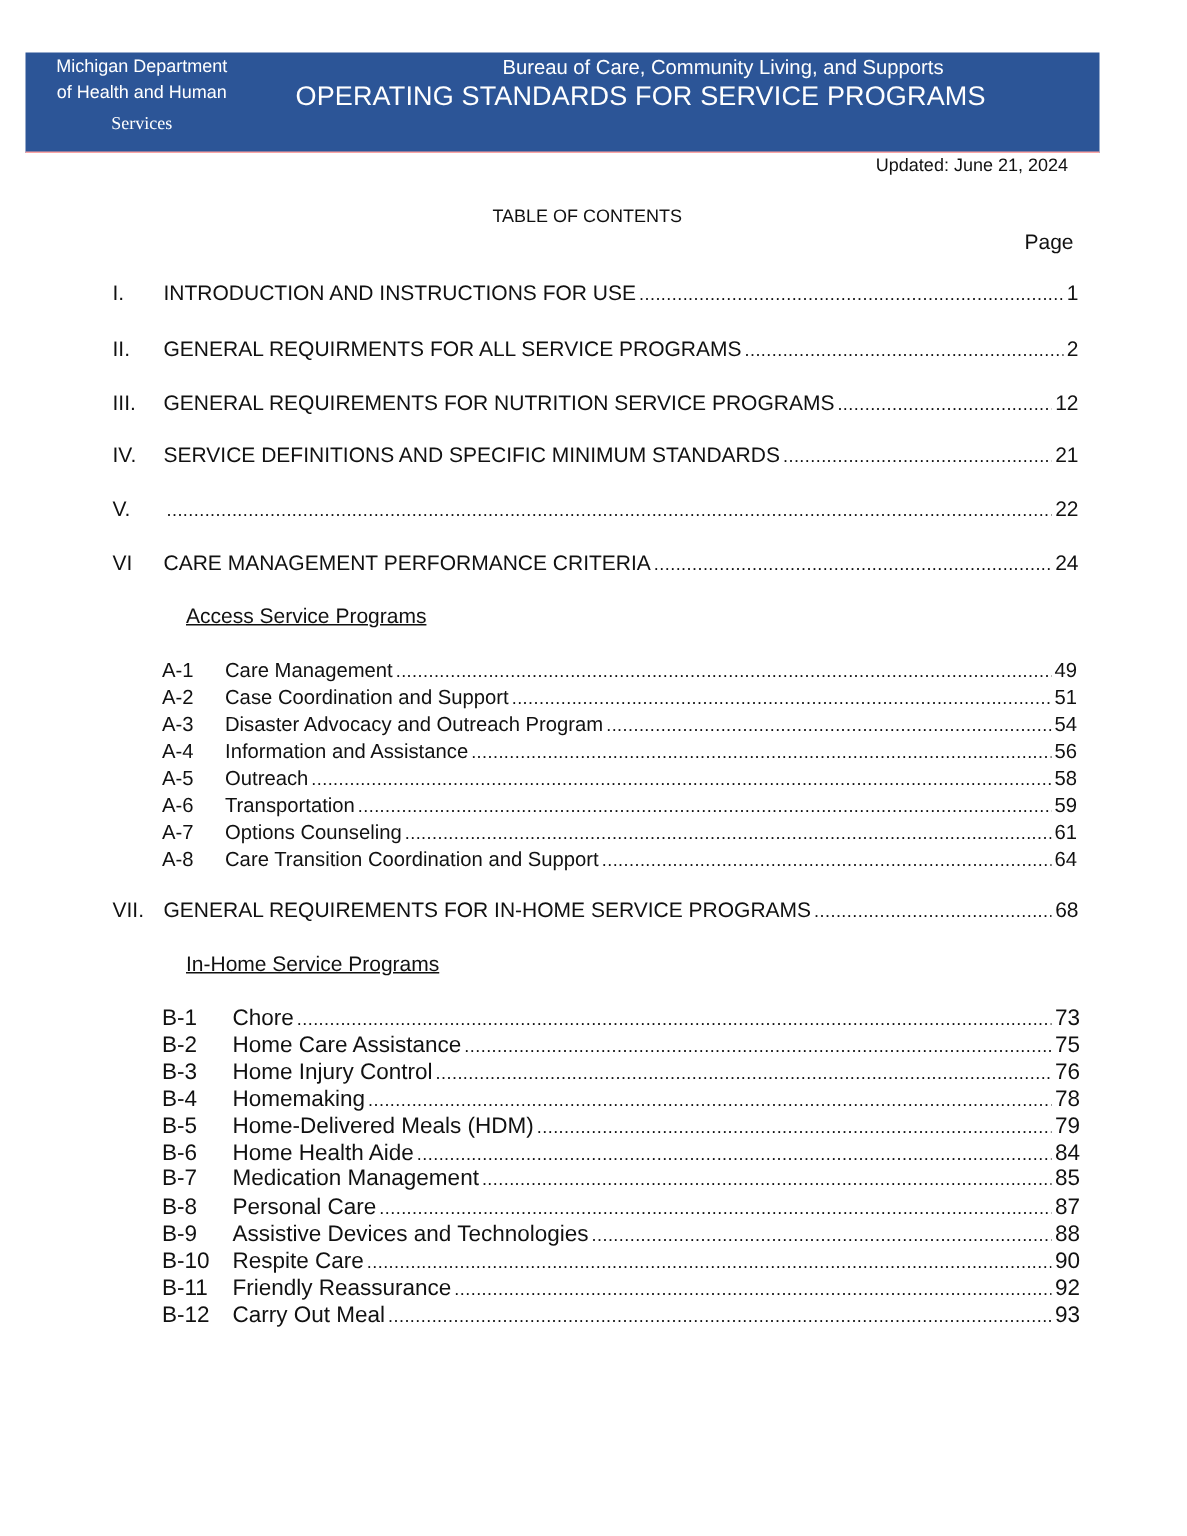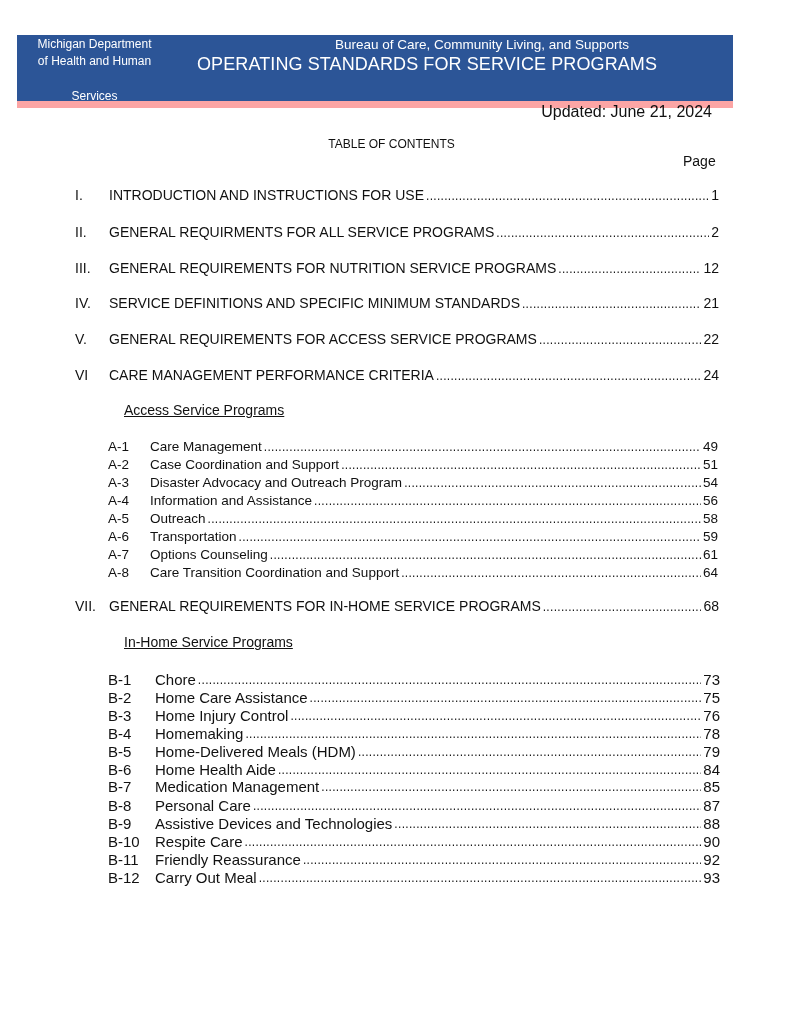--- a/index.html
+++ b/index.html
@@ -1,25 +1,25 @@
 <!DOCTYPE html>
 <html><head>
 <meta charset="utf-8">
 <style>
   html, body { margin: 0; padding: 0; background: #ffffff; }
   body { width: 791px; height: 1024px; position: relative; font-family: "Liberation Sans", sans-serif; color: #111; overflow: hidden; }
-  .banner { position: absolute; left: 17px; top: 35px; width: 716px; height: 66px; background: #2c5597; border-bottom: 7px solid #fca5a5; color: #fff; }
+  .banner { position: absolute; left: 17px; top: 35px; width: 716px; height: 66px; background: #2c5597; border-bottom: 1px solid #fca5a5; color: #fff; }
   .banner .dept { position: absolute; left: 0; top: 1px; width: 155px; text-align: center; font-size: 12px; line-height: 17px; }
   .banner .dept div { white-space: nowrap; }
-  .banner .dept .l3 { margin-top: 18px; }
+  .banner .dept .l3 { margin-top: 4px; font-family: Liberation Serif, serif; }
   .banner .right { position: absolute; left: 175px; top: 1px; width: 540px; }
   .banner .admin { font-size: 12.5px; line-height: 16px; padding-left: 22px; }
   .banner .bureau { font-size: 13.5px; line-height: 17px; text-align: center; padding-left: 40px; }
   .banner .title { font-size: 18px; line-height: 22px; padding-left: 5px; letter-spacing: 0.1px; }
-  .updated { position: absolute; right: 79px; top: 103px; font-size: 16px; }
+  .updated { position: absolute; right: 79px; top: 103px; font-size: 12px; }
   .toc-title { position: absolute; left: 0; width: 783px; top: 137px; text-align: center; font-size: 12px; }
   .page-hdr { position: absolute; left: 683px; top: 153px; font-size: 14px; }
   .row { position: absolute; display: flex; align-items: baseline; white-space: nowrap; font-size: 14px; }
   .row .num { display: inline-block; }
   .row .lbl { display: inline-block; }
   .row .dots { flex: 1; overflow: hidden; margin: 0 2px; }
   .row .dots::before { content: "....................................................................................................................................................................................................................................................................."; font-size: 12px; letter-spacing: 0.3px; }
   .row .pg { display: inline-block; text-align: right; }
   .main-row { left: 75px; width: 644px; }
   .main-row .num { width: 34px; }
@@ -67,21 +67,20 @@
   <span class="pg">12</span>
 </div>
 <div class="row main-row" style="top:295px">
   <span class="num">IV.</span>
   <span class="lbl">SERVICE DEFINITIONS AND SPECIFIC MINIMUM STANDARDS</span>
   <span class="dots"></span>
   <span class="pg">21</span>
 </div>
 <div class="row main-row" style="top:331px">
   <span class="num">V.</span>
-  <span class="lbl">GENERAL REQUIREMENTS FOR ACCESS SERVICE PROGRAMS</span>
   <span class="dots"></span>
   <span class="pg">22</span>
 </div>
 <div class="row main-row" style="top:367px">
   <span class="num">VI</span>
   <span class="lbl">CARE MANAGEMENT PERFORMANCE CRITERIA</span>
   <span class="dots"></span>
   <span class="pg">24</span>
 </div>
 

